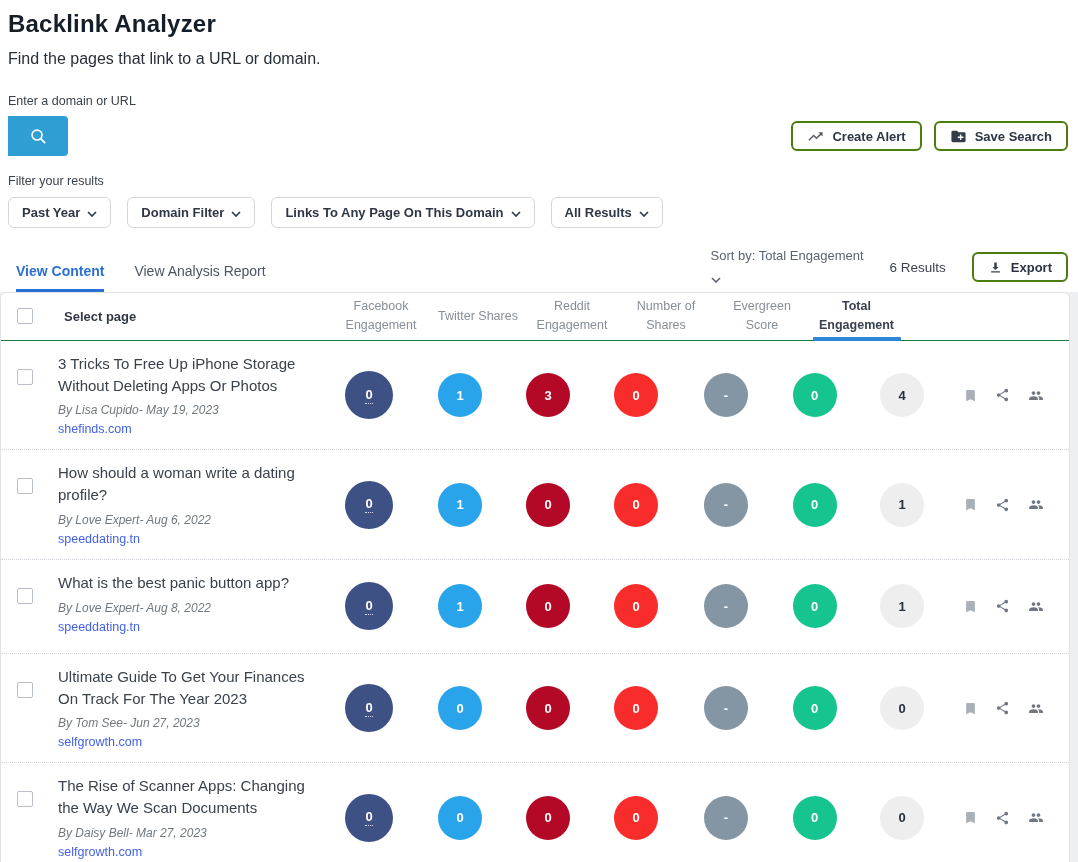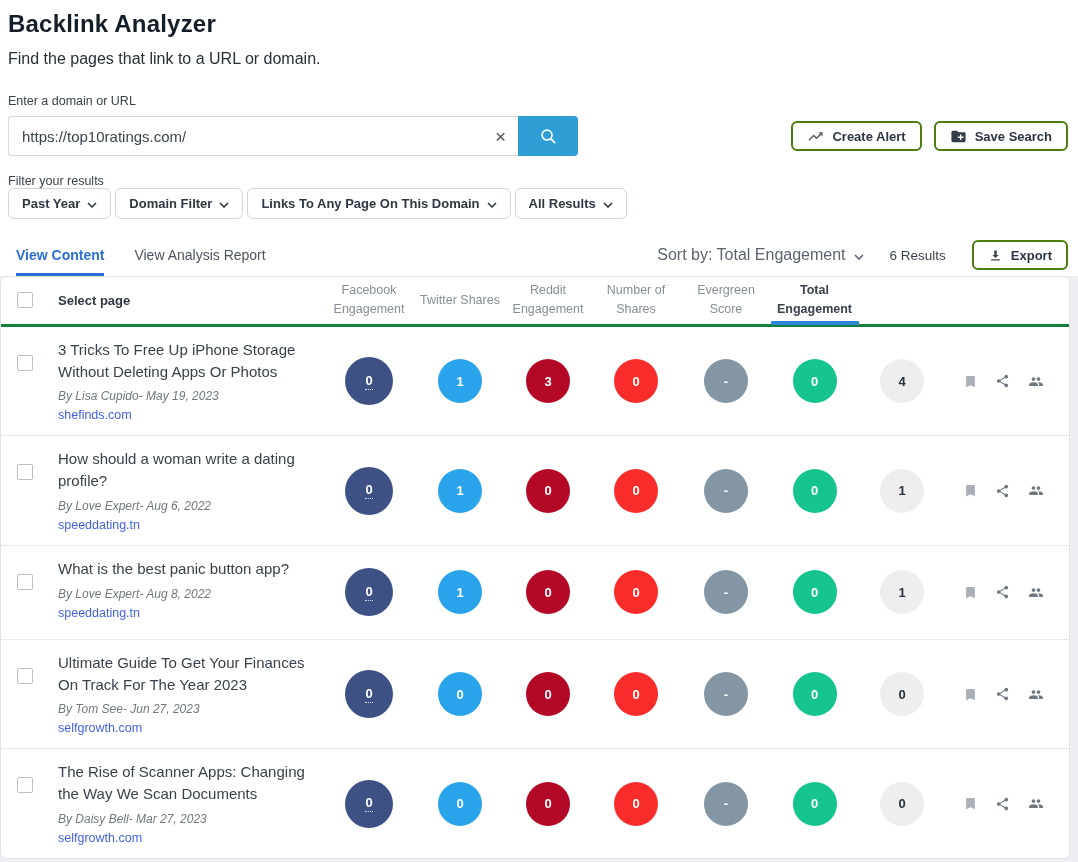--- a/index.html
+++ b/index.html
@@ -31,47 +31,47 @@
     display:flex; align-items:center; justify-content:center; cursor:pointer;
   }
   .top-actions { margin-left:auto; display:flex; gap:12px; margin-right:2px; }
   .btn {
     display:inline-flex; align-items:center; gap:8px; background:#fff;
     border:2px solid #4d7c0f; border-radius:6px; height:30px; padding:0 14px;
     font-size:13px; font-weight:bold; color:#2b3544; cursor:pointer;
     font-family:"Liberation Sans", sans-serif;
   }
 
-  .chips { display:flex; gap:4px; }
+  .chips { display:flex; gap:16px; margin-top:9px; }
   .chip {
     display:inline-flex; align-items:center; gap:7px; background:#fff;
     border:1px solid #d3d7db; border-radius:6px; height:31px; padding:0 13px;
     font-size:13px; font-weight:bold; color:#2e3744; cursor:pointer;
     font-family:"Liberation Sans", sans-serif;
   }
   .chev { display:inline-block; }
 
   .tabs-row { display:flex; align-items:flex-end; margin-top:20px; }
   .tabs { display:flex; gap:30px; padding-left:8px; }
   .tab { font-size:14px; padding:8px 0 13px 0; cursor:pointer; color:#4c5560; background:none; border:none; font-family:"Liberation Sans", sans-serif; }
   .tab.active { color:#2b6fd6; font-weight:bold; border-bottom:3px solid #2b6fd6; padding-bottom:10px; }
   .sort-cluster { margin-left:auto; display:flex; align-items:center; gap:26px; padding-bottom:6px; margin-right:2px; }
-  .sort-by { font-size:16px; color:#5b6470; display:inline-flex; align-items:flex-start; gap:8px; cursor:pointer; background:none; border:none; font-family:"Liberation Sans", sans-serif; }
+  .sort-by { font-size:13px; color:#5b6470; display:inline-flex; align-items:flex-start; gap:8px; cursor:pointer; background:none; border:none; font-family:"Liberation Sans", sans-serif;flex-direction:column; }
   .results-count { font-size:13.5px; color:#39424e; }
 
   .card {
     background:#fff; border:1px solid #e0e3e7; border-radius:6px;
     margin:0 8px 10px 0; overflow:hidden;
   }
   .tgrid {
     display:grid;
     grid-template-columns:40px 282px 92px 90px 86px 90px 90px 87px 88px 1fr;
     align-items:center;
   }
-  .thead { border-bottom:3px solid #15803d; min-height:47px; }
+  .thead { border-bottom:1px solid #15803d; min-height:47px;gap:6px; }
   .th { font-size:12.5px; color:#868e98; text-align:center; line-height:1.55; padding:4px 2px; position:relative; align-self:stretch; display:flex; align-items:center; justify-content:center; }
   .th.col-total { color:#39424e; font-weight:bold; }
   .th.col-total::after {
     content:""; position:absolute; bottom:-1px; left:50%; transform:translateX(-50%);
     width:88px; height:4px; background:#2e86d8; border-radius:1px;
   }
   .cell-check { align-self:start; padding:16px 0 0 16px; }
   .thead .cell-check { align-self:center; padding-top:0; }
   .checkbox { width:16px; height:16px; border:1.5px solid #b9bfc6; border-radius:2px; background:#fff; cursor:pointer; }
   .select-label { font-size:13px; font-weight:bold; color:#2f3844; padding-left:17px; }
@@ -103,24 +103,20 @@
 </head>
 <body>
 
 <div class="head">
   <h1 class="page-title">Backlink Analyzer</h1>
   <div class="page-subtitle">Find the pages that link to a URL or domain.</div>
 
   <div class="field-label">Enter a domain or URL</div>
   <div class="search-row">
     <div class="search-group">
-      <div class="search-input-wrap">
-        <input class="search-input" type="text" value="https://top10ratings.com/" style="">
-        <button class="clear-btn">×</button>
-      </div>
       <button class="search-btn">
         <span style="display:inline-flex;">
           <svg width="19" height="19" viewBox="0 0 20 20" fill="none" stroke="#fff" stroke-width="1.8">
               <circle cx="8.5" cy="8.5" r="5.2"></circle>
               <line x1="12.6" y1="12.6" x2="17" y2="17"></line>
             </svg>
         </span>
       </button>
     </div>
     <div class="top-actions">

